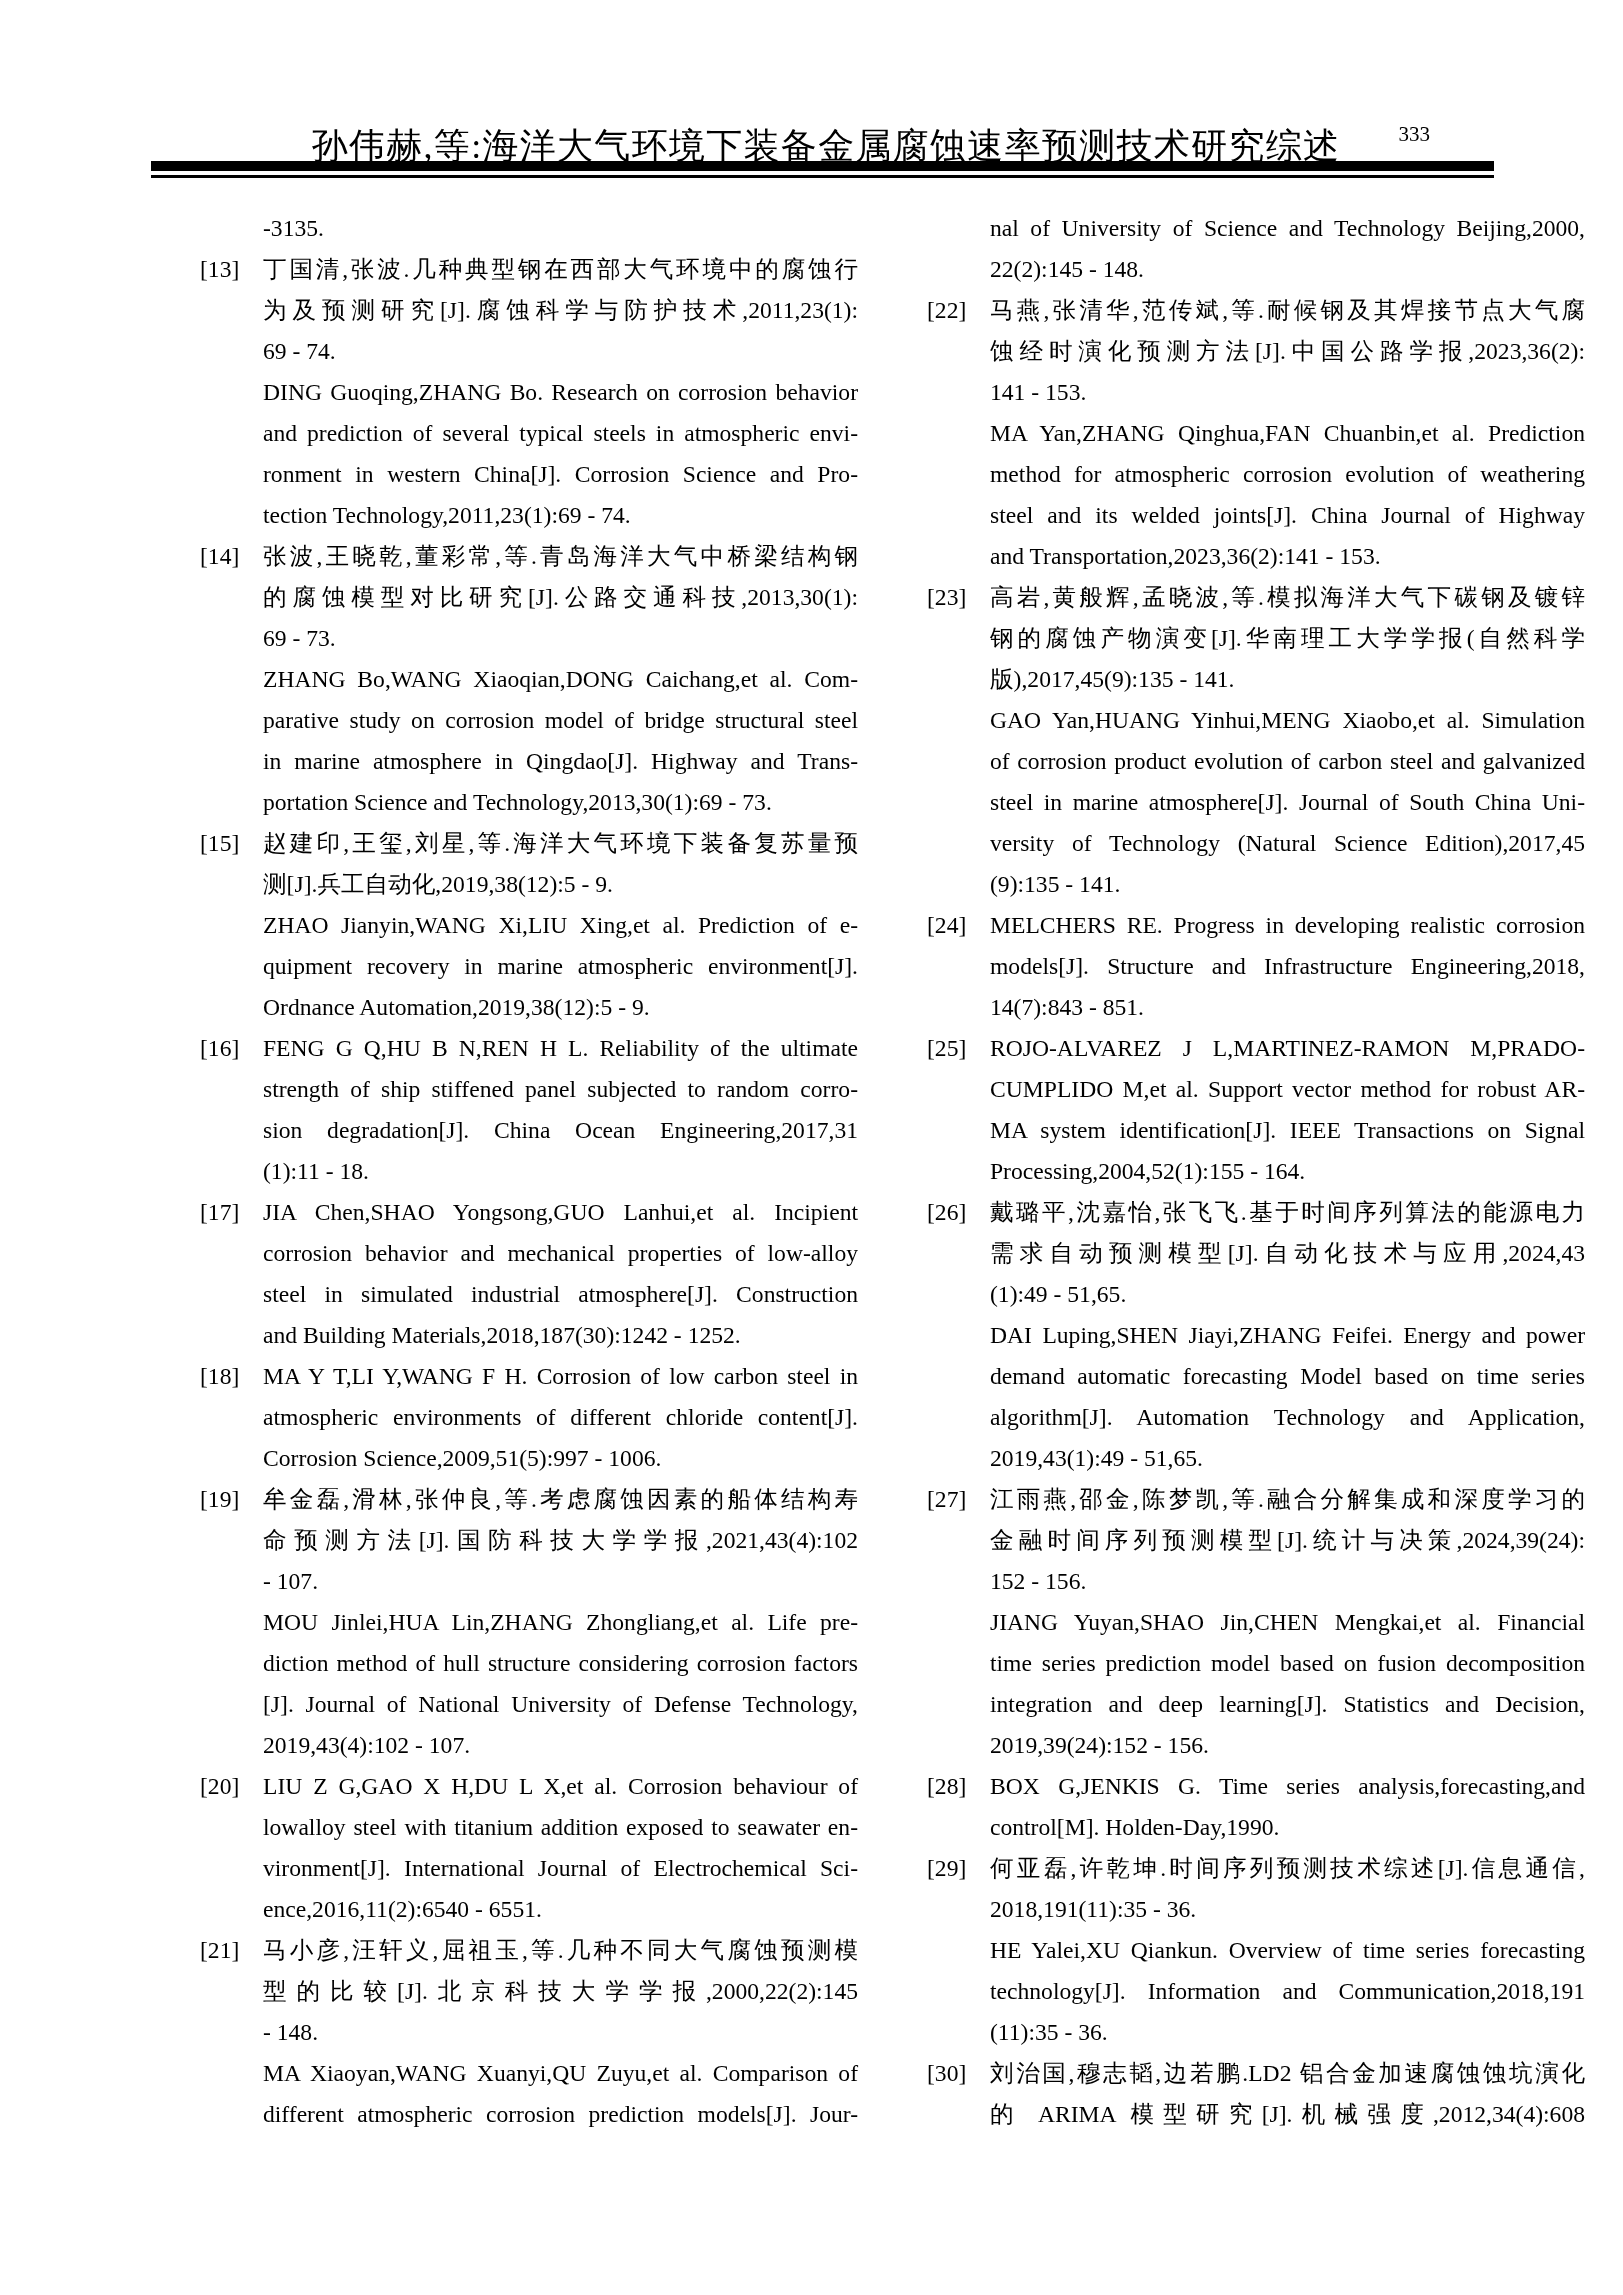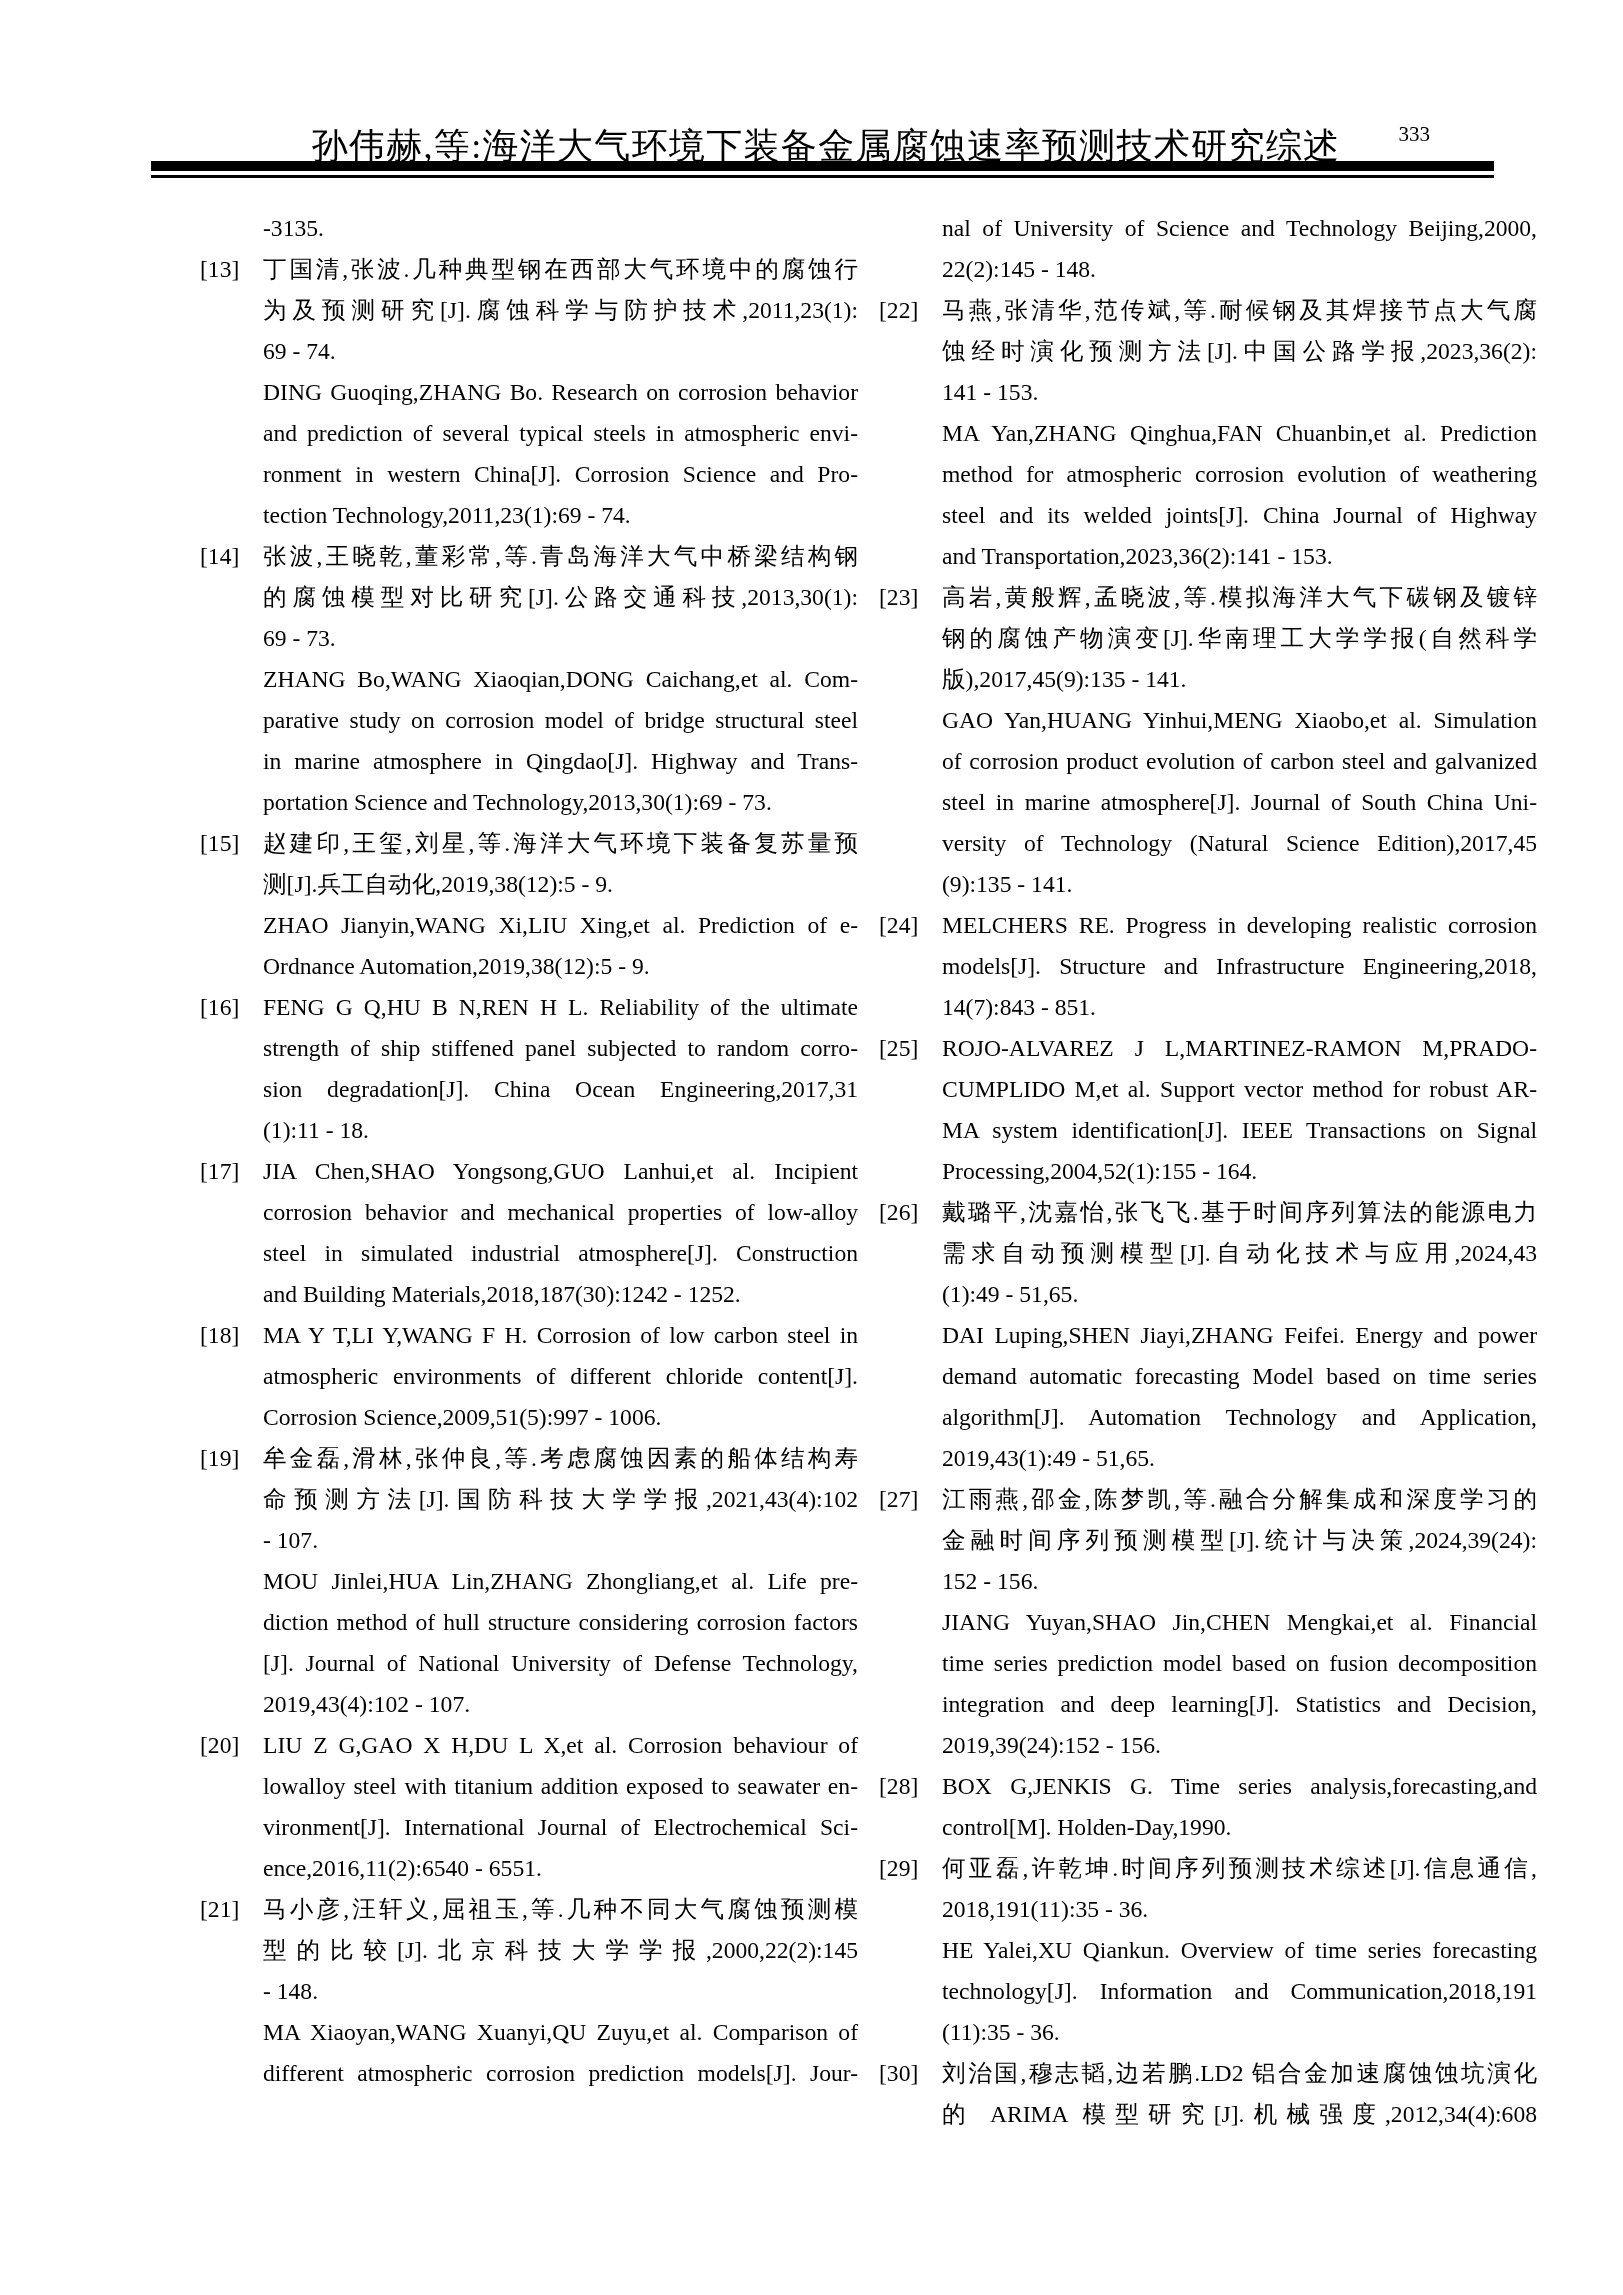--- a/index.html
+++ b/index.html
@@ -28,21 +28,21 @@
   }
   .rule-thin{
     position:absolute;top:175px;left:151px;width:1343px;height:2.6px;
     background:#000;
   }
   .ref-col{
     position:absolute;top:208px;width:658px;
     font-size:23.6px;line-height:41px;margin-left:43px;
   }
   #col-left{left:157px;}
-  #col-right{left:836px;}
+  #col-right{left:884px;}
   .ref-entry{position:relative;padding-left:63px;}
   .ref-label{position:absolute;left:0;top:0;height:41px;line-height:41px;}
   .ref-line{
     height:41px;line-height:41px;
     white-space:nowrap;
     text-align:left;
   }
   .ref-line.just{
     white-space:normal;
     text-align:justify;
@@ -87,20 +87,21 @@
         <div class="ref-line just">ZHANG Bo,WANG Xiaoqian,DONG Caichang,et al. Com-</div>
         <div class="ref-line just">parative study on corrosion model of bridge structural steel</div>
         <div class="ref-line just">in marine atmosphere in Qingdao[J]. Highway and Trans-</div>
         <div class="ref-line">portation Science and Technology,2013,30(1):69 - 73.</div>
       </div>
       <div class="ref-entry">
         <span class="ref-label">[15]</span>
         <div class="ref-line just cjk">赵建印,王玺,刘星,等.海洋大气环境下装备复苏量预</div>
         <div class="ref-line cjk">测[J].兵工自动化,2019,38(12):5 - 9.</div>
         <div class="ref-line just">ZHAO Jianyin,WANG Xi,LIU Xing,et al. Prediction of e-</div>
+        <div class="ref-line just">quipment recovery in marine atmospheric environment[J].</div>
         <div class="ref-line">Ordnance Automation,2019,38(12):5 - 9.</div>
       </div>
       <div class="ref-entry">
         <span class="ref-label">[16]</span>
         <div class="ref-line just">FENG G Q,HU B N,REN H L. Reliability of the ultimate</div>
         <div class="ref-line just">strength of ship stiffened panel subjected to random corro-</div>
         <div class="ref-line just">sion degradation[J]. China Ocean Engineering,2017,31</div>
         <div class="ref-line">(1):11 - 18.</div>
       </div>
       <div class="ref-entry">

